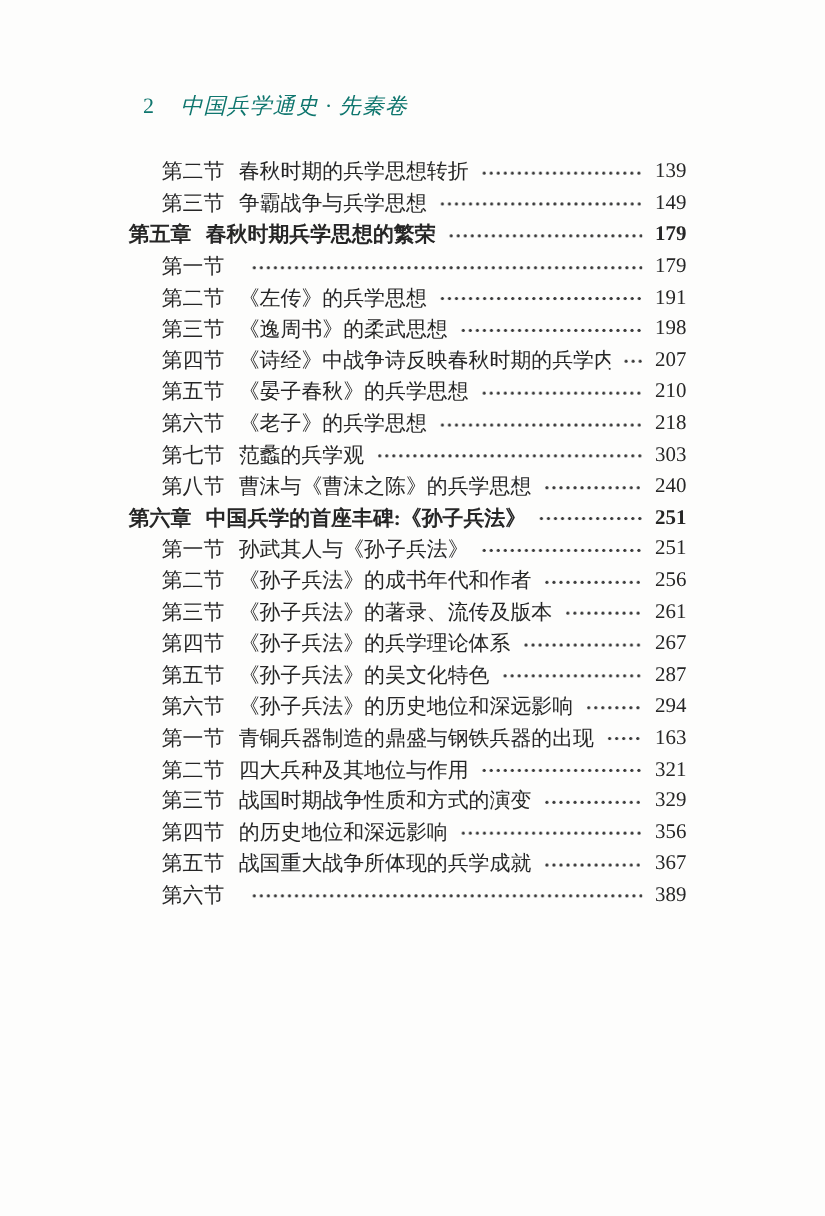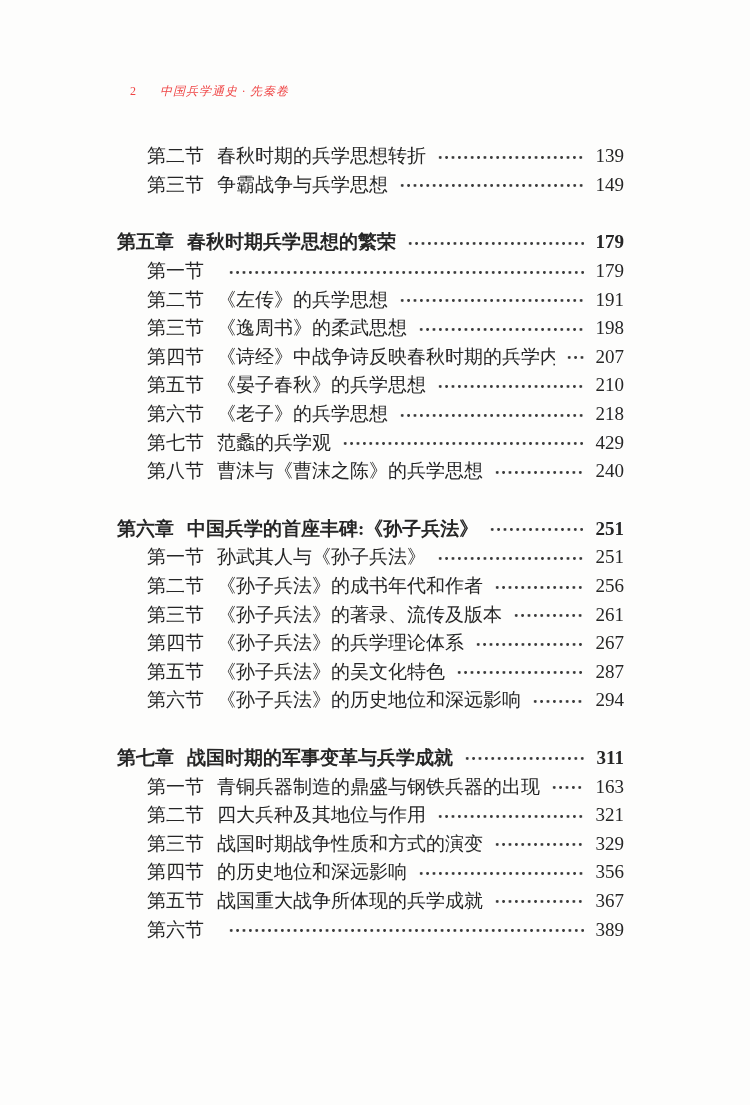--- a/index.html
+++ b/index.html
@@ -13,40 +13,39 @@
     height: 1105px;
     background: #fdfdfc;
     font-family: "Liberation Serif", "DejaVu Serif", serif;
     color: #262626;
     overflow: hidden;
   }
   .running-header {
     position: absolute;
     top: 83px;
     left: 130px;
-    font-size: 12px;
+    font-size: 20px;
     font-style: italic;
-    color: #ef4444;
+    color: #0f766e;
     letter-spacing: 1px;
     text-align: right;
   }
   .running-header .hdr-pagenum {
     display: inline-block;
     margin-right: 24px;
     font-style: normal;
     letter-spacing: 0;
   }
   .toc {
     position: absolute;
     top: 142px;
     left: 117px;
     right: 126px;
   }
   .toc-group + .toc-group {
-    margin-top: 29px;
   }
   .row {
     display: flex;
     align-items: center;
     height: 28.6px;
     font-size: 19px;
     white-space: nowrap;
   }
   .row.chapter {
     font-weight: bold;
@@ -140,21 +139,21 @@
         <div class="row section">
           <span class="entry-label">第六节</span>
           <span class="entry-title">《老子》的兵学思想</span>
           <span class="leader"></span>
           <span class="entry-page">218</span>
         </div>
         <div class="row section">
           <span class="entry-label">第七节</span>
           <span class="entry-title">范蠡的兵学观</span>
           <span class="leader"></span>
-          <span class="entry-page">429</span>
+          <span class="entry-page">303</span>
         </div>
         <div class="row section">
           <span class="entry-label">第八节</span>
           <span class="entry-title">曹沫与《曹沫之陈》的兵学思想</span>
           <span class="leader"></span>
           <span class="entry-page">240</span>
         </div>
       </div>
       <div class="toc-group">
         <div class="row chapter">
@@ -194,26 +193,20 @@
           <span class="entry-page">287</span>
         </div>
         <div class="row section">
           <span class="entry-label">第六节</span>
           <span class="entry-title">《孙子兵法》的历史地位和深远影响</span>
           <span class="leader"></span>
           <span class="entry-page">294</span>
         </div>
       </div>
       <div class="toc-group">
-        <div class="row chapter">
-          <span class="entry-label">第七章</span>
-          <span class="entry-title">战国时期的军事变革与兵学成就</span>
-          <span class="leader"></span>
-          <span class="entry-page">311</span>
-        </div>
         <div class="row section">
           <span class="entry-label">第一节</span>
           <span class="entry-title">青铜兵器制造的鼎盛与钢铁兵器的出现</span>
           <span class="leader"></span>
           <span class="entry-page">163</span>
         </div>
         <div class="row section">
           <span class="entry-label">第二节</span>
           <span class="entry-title">四大兵种及其地位与作用</span>
           <span class="leader"></span>

